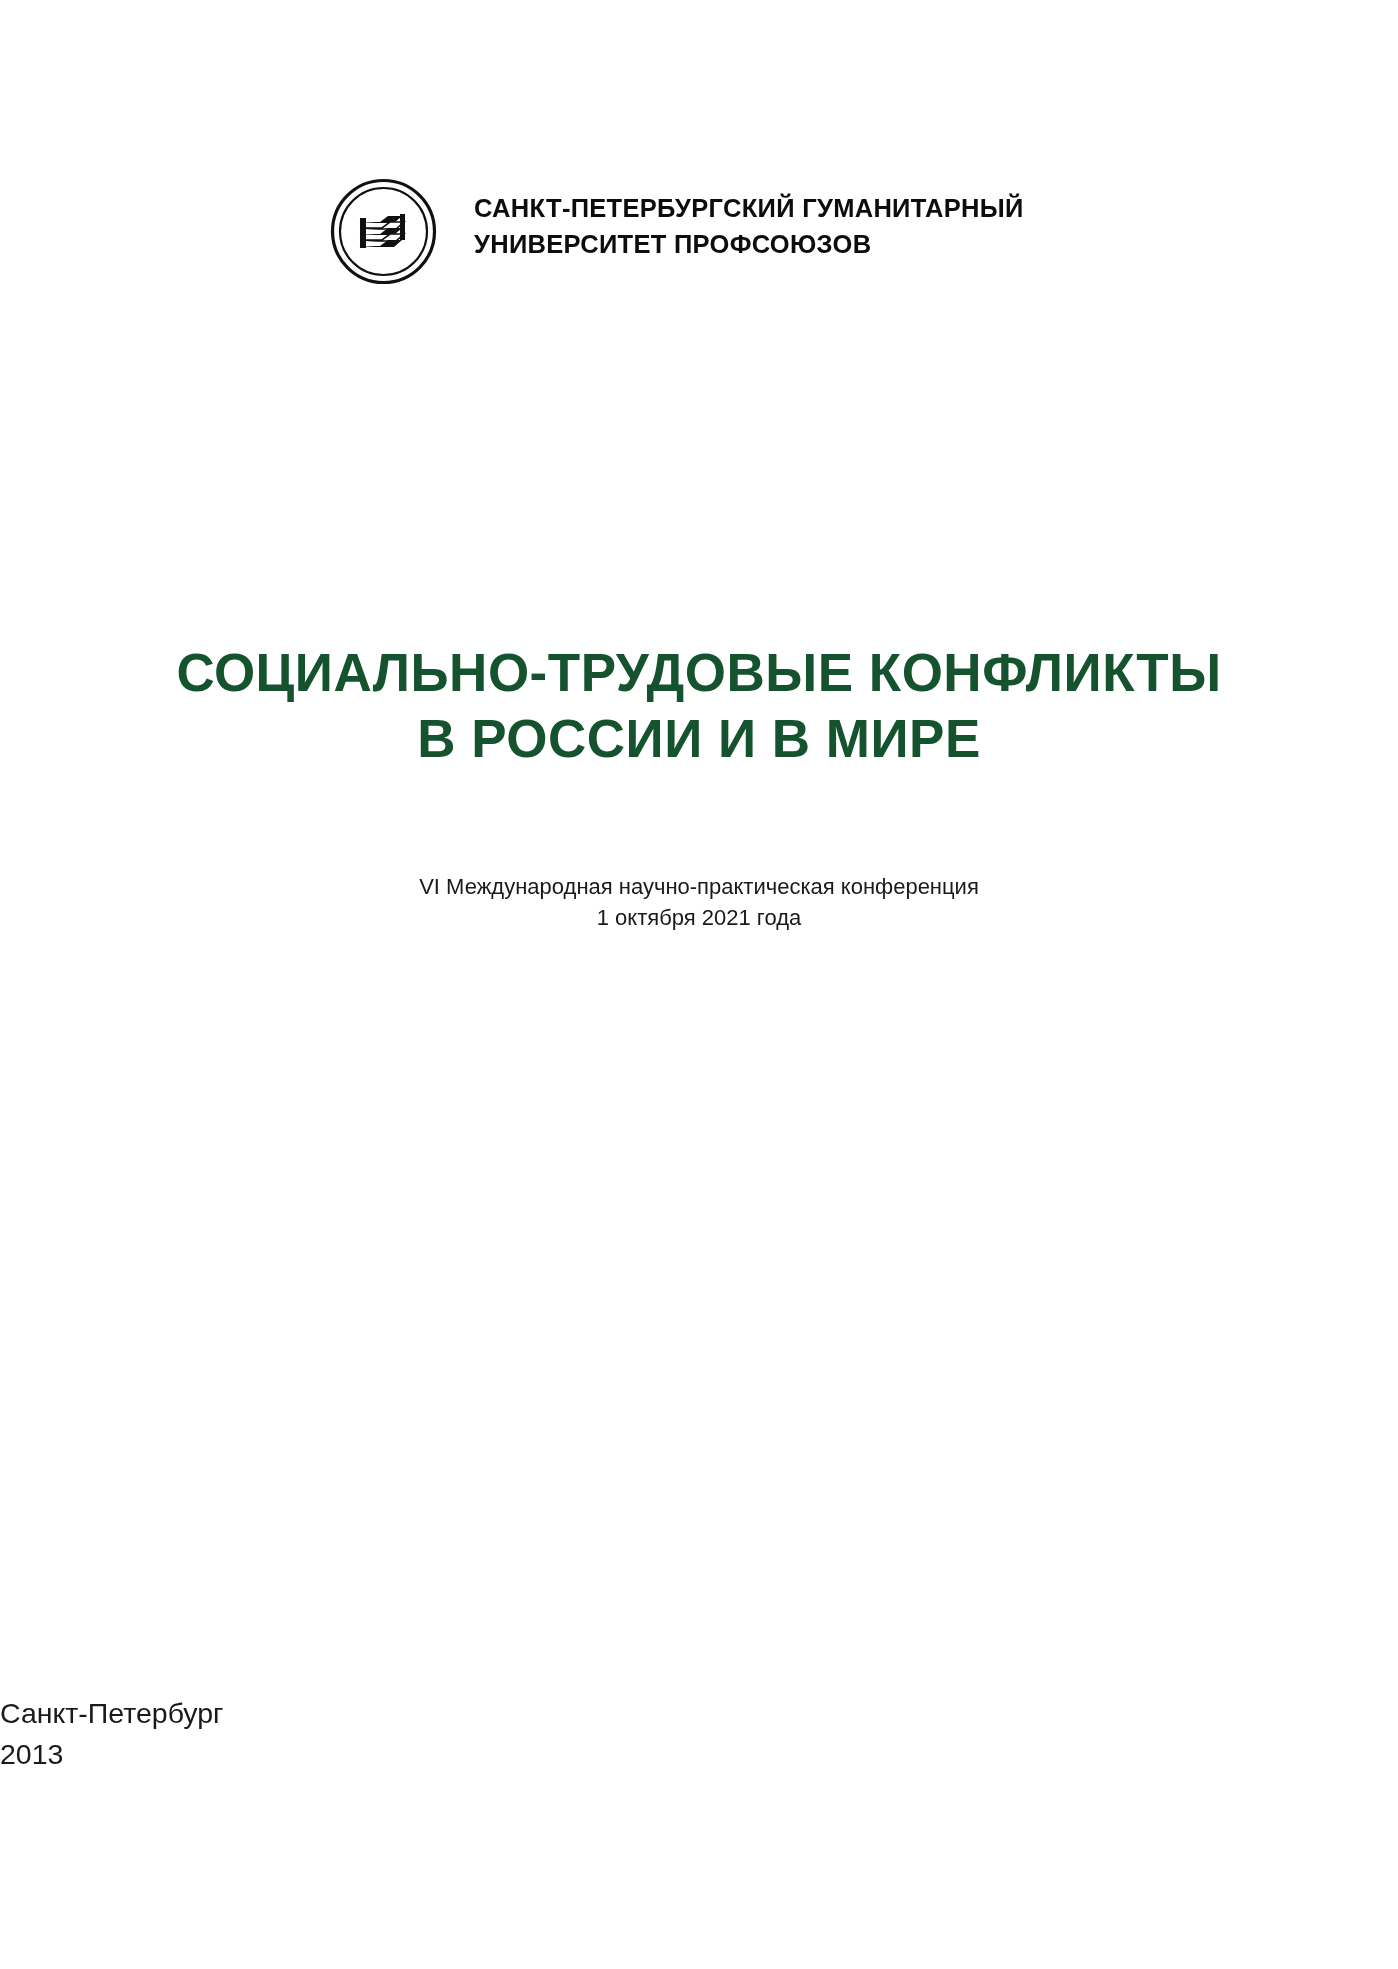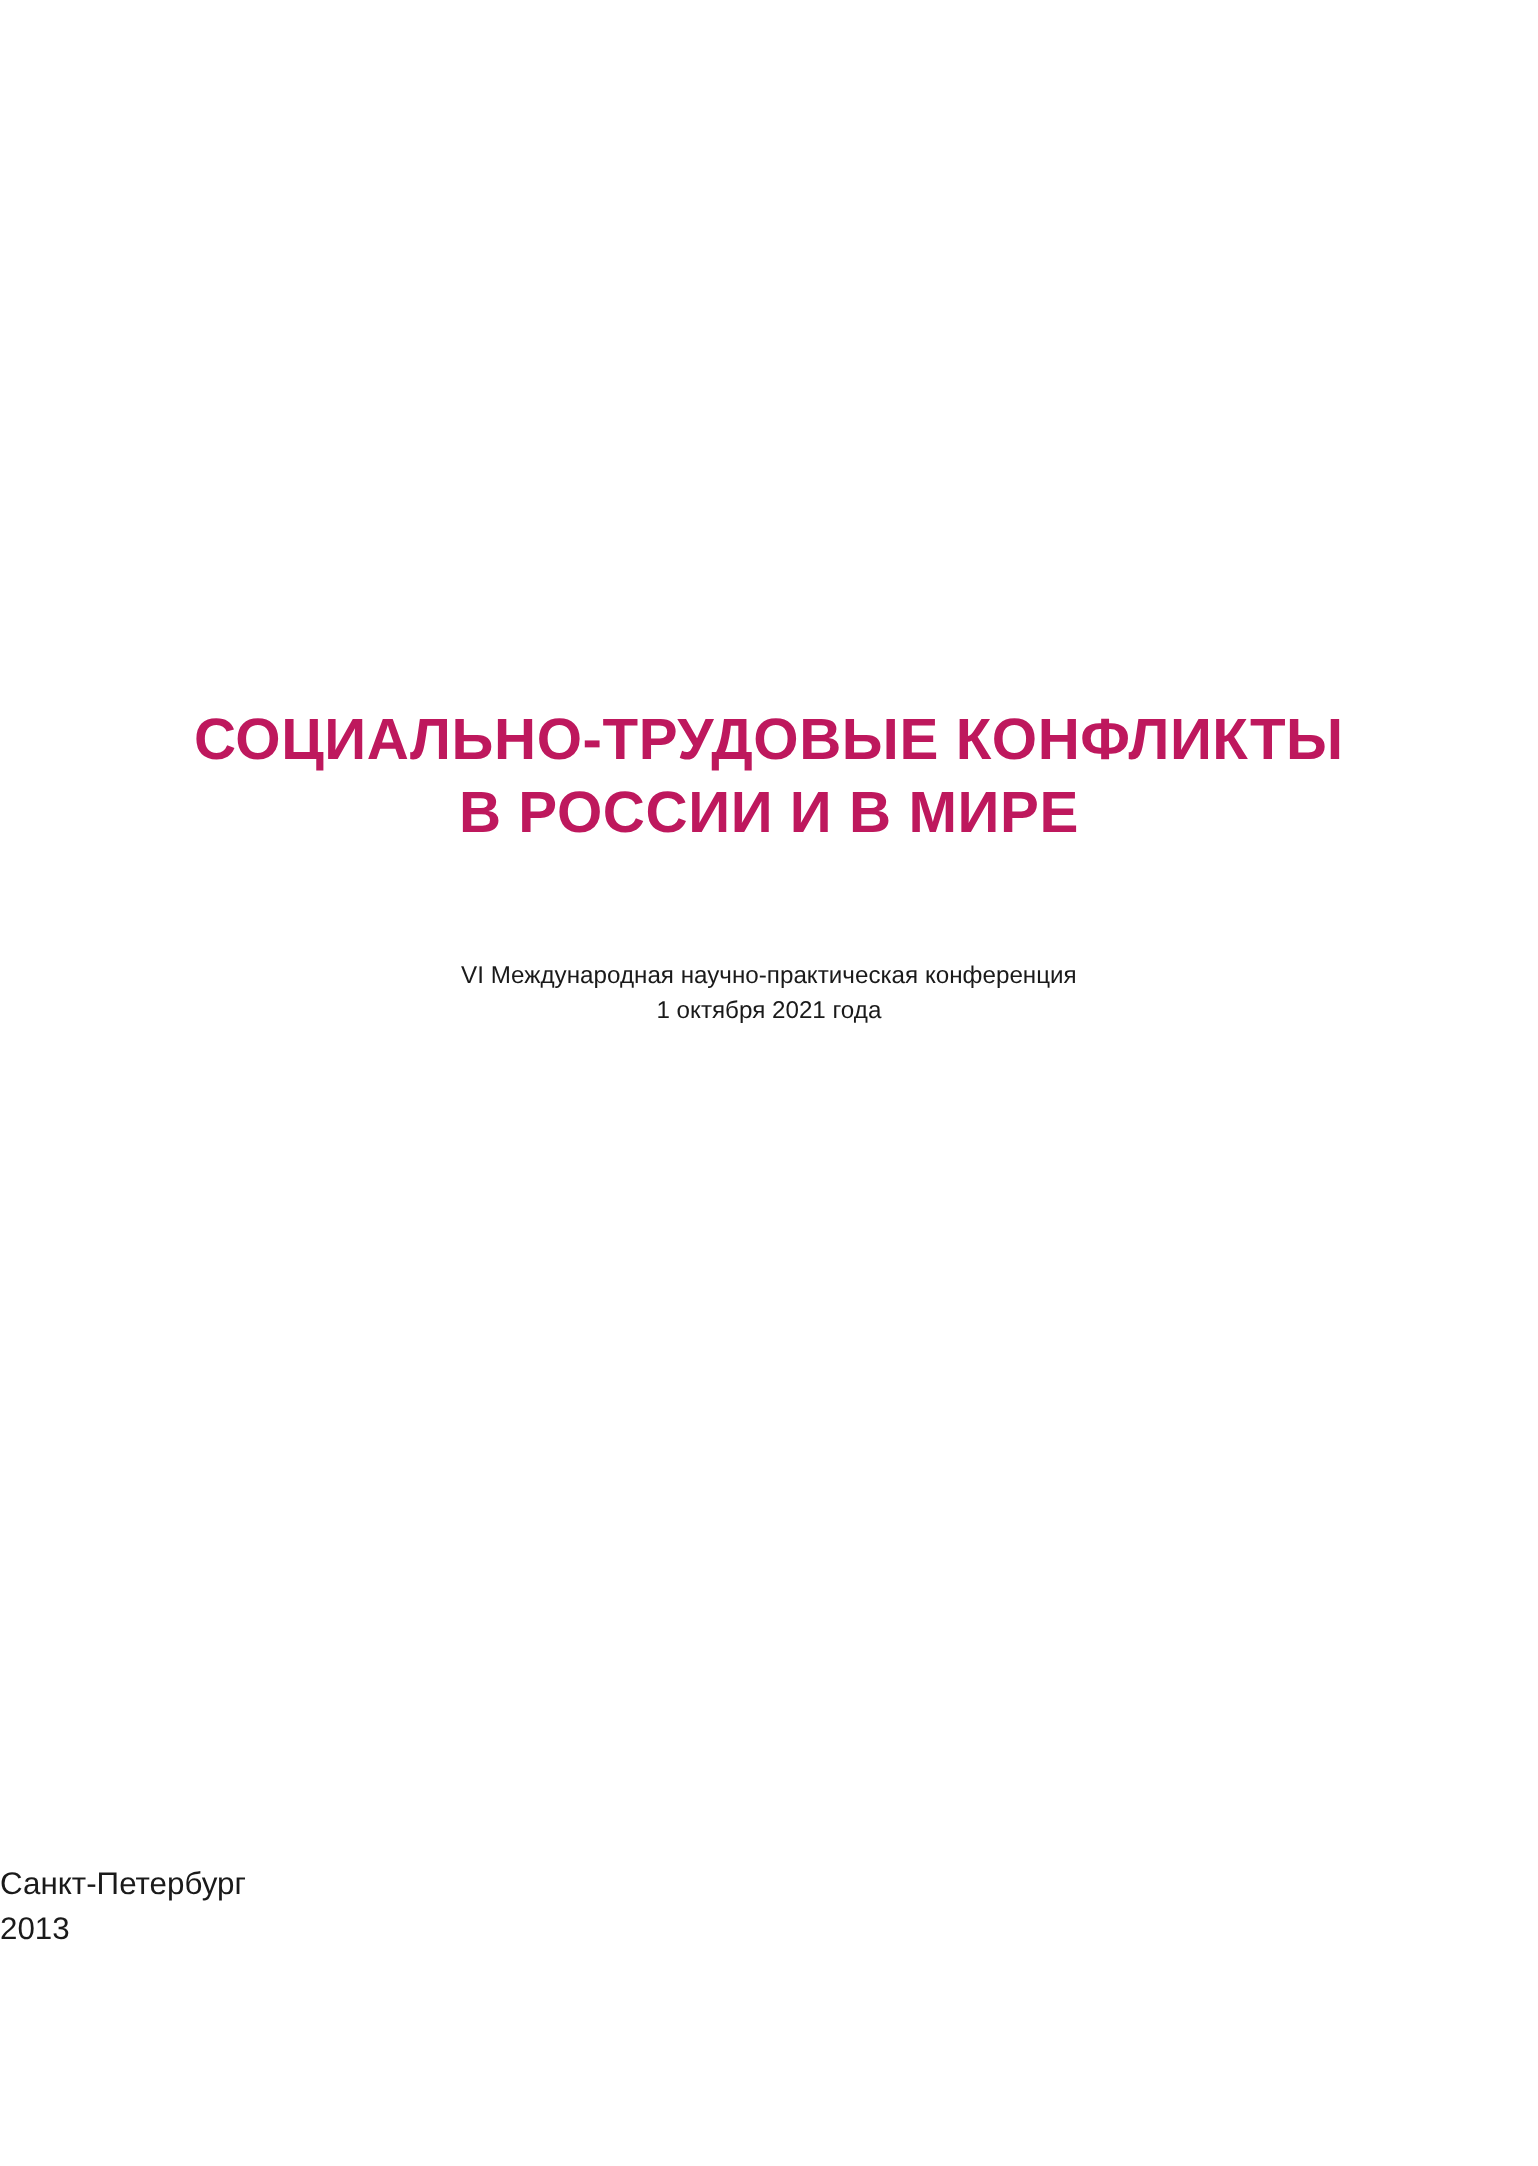--- a/index.html
+++ b/index.html
@@ -58,21 +58,21 @@
     width: 100%;
     text-align: center;
   }
 
   .title-line {
     font-family: "Liberation Sans", sans-serif;
     font-weight: bold;
     font-size: 53px;
     line-height: 1.25;
     letter-spacing: 0.5px;
-    color: #be185d;
+    color: #14532d;
     text-transform: uppercase;
     white-space: nowrap;
   }
 
   
   .subtitle-block {
     position: absolute;
     top: 872px;
     left: 0;
     width: 100%;
@@ -102,20 +102,39 @@
     font-size: 28.5px;
     line-height: 1.45;
     color: #1a1a1a;
   }
 </style>
 </head>
 <body>
 
 <div class="page">
 
+  <div class="uni-header">
+    <div class="uni-logo">
+      <svg viewBox="0 0 107 107" width="107" height="107" aria-hidden="true">
+        <circle cx="53.5" cy="53.5" r="51" fill="#ffffff" stroke="#111111" stroke-width="3.2"></circle>
+        <circle cx="53.5" cy="53.5" r="43.5" fill="#ffffff" stroke="#111111" stroke-width="2.2"></circle>
+        <g fill="#111111">
+          <path d="M28 44 L50 44 L58 38 L72 38 L64 45 L46 45 Z"></path>
+          <path d="M30 50 L52 50 L60 44 L74 44 L66 51 L48 51 Z" fill="#ffffff" stroke="#111111" stroke-width="1.6"></path>
+          <path d="M28 56 L50 56 L58 50 L72 50 L64 57 L46 57 Z"></path>
+          <path d="M30 62 L52 62 L60 56 L74 56 L66 63 L48 63 Z" fill="#ffffff" stroke="#111111" stroke-width="1.6"></path>
+          <path d="M28 68 L50 68 L58 62 L72 62 L64 69 L46 69 Z"></path>
+          <rect x="30" y="40" width="6" height="30"></rect>
+          <rect x="70" y="36" width="5" height="26"></rect>
+        </g>
+      </svg>
+    </div>
+    <div class="uni-name">САНКТ-ПЕТЕРБУРГСКИЙ ГУМАНИТАРНЫЙ
+УНИВЕРСИТЕТ ПРОФСОЮЗОВ</div>
+  </div>
 
   <div class="title-block">
     <div class="title-line">СОЦИАЛЬНО-ТРУДОВЫЕ КОНФЛИКТЫ</div>
     <div class="title-line">В РОССИИ И В МИРЕ</div>
   </div>
 
   <div class="subtitle-block">
     <div class="subtitle-line">VI Международная научно-практическая конференция</div>
     <div class="subtitle-line">1 октября 2021 года</div>
   </div>

